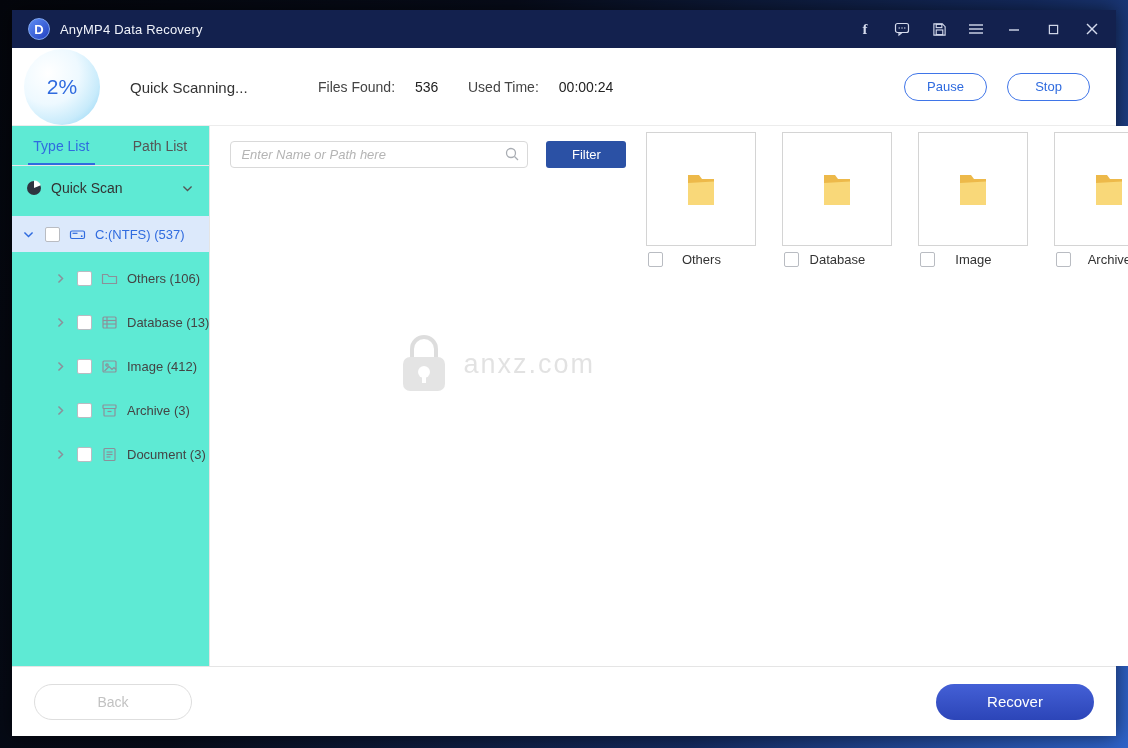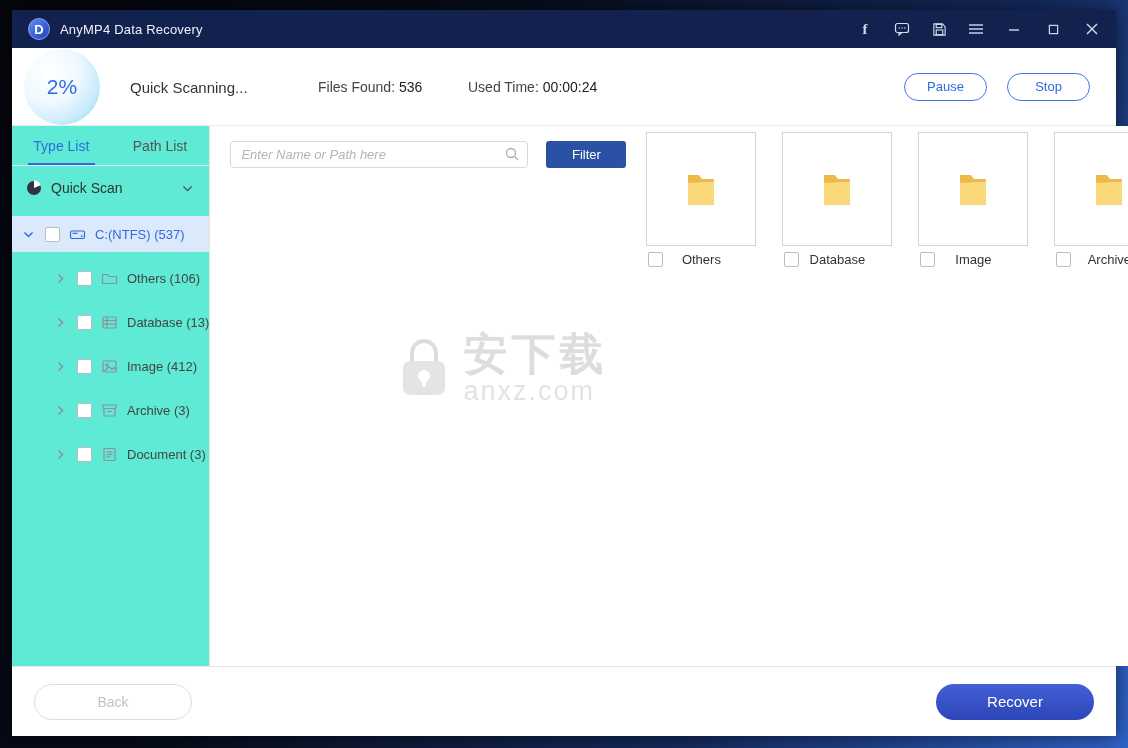--- a/index.html
+++ b/index.html
@@ -42,21 +42,21 @@
     position:absolute; left:12px; top:1px; width:76px; height:76px; border-radius:50%;
     background:radial-gradient(circle at 32% 32%, #ffffff 0%, #eef9ff 42%, #c8ebfb 70%, #9edaf7 88%, #7ec9f2 100%);
     display:flex; align-items:center; justify-content:center;
   }
   .progress-pct { color:#2f6bdf; font-size:21px; font-weight:500; }
   .hdr-item { position:absolute; top:50%; transform:translateY(-50%); font-size:14px; color:#333; }
   .hdr-status { left:118px; font-size:15px; }
   .hdr-files { left:306px; }
   .hdr-time  { left:456px; }
   .hdr-label { color:#444; }
-  .hdr-value { color:#222; margin-left:4px; }
+  .hdr-value { color:#222; margin-left:20px; }
   .pill-btn {
     position:absolute; top:50%; transform:translateY(-50%);
     width:83px; height:28px; border-radius:14px; border:1px solid #3f75e8;
     background:#fff; color:#2f6bdf; font-size:13px; cursor:pointer;
     display:flex; align-items:center; justify-content:center;
   }
   .btn-pause { right:129px; }
   .btn-stop  { right:26px; }
   
   .body-row { flex:1; display:flex; min-height:0; }
@@ -445,21 +445,20 @@
       </div>
 
       <div class="watermark">
         <svg width="62" height="66" viewBox="0 0 62 66" fill="none" stroke="#c3c3c3" stroke-width="4">
           <path d="M19 26 V18 a12 12 0 0 1 24 0 V26"></path>
           <rect x="10" y="26" width="42" height="34" rx="7" fill="#cfcfcf" stroke="none"></rect>
           <circle cx="31" cy="41" r="6" fill="#ffffff" stroke="none"></circle>
           <rect x="29" y="44" width="4" height="8" fill="#ffffff" stroke="none"></rect>
         </svg>
         <div class="wm-text-block">
-          <span class="wm-main">安下载</span>
           <span class="wm-sub">anxz.com</span>
         </div>
       </div>
 
     </div>
   </div>
 
   <div class="footer">
     <button class="back-btn">Back</button>
     <button class="recover-btn">Recover</button>

